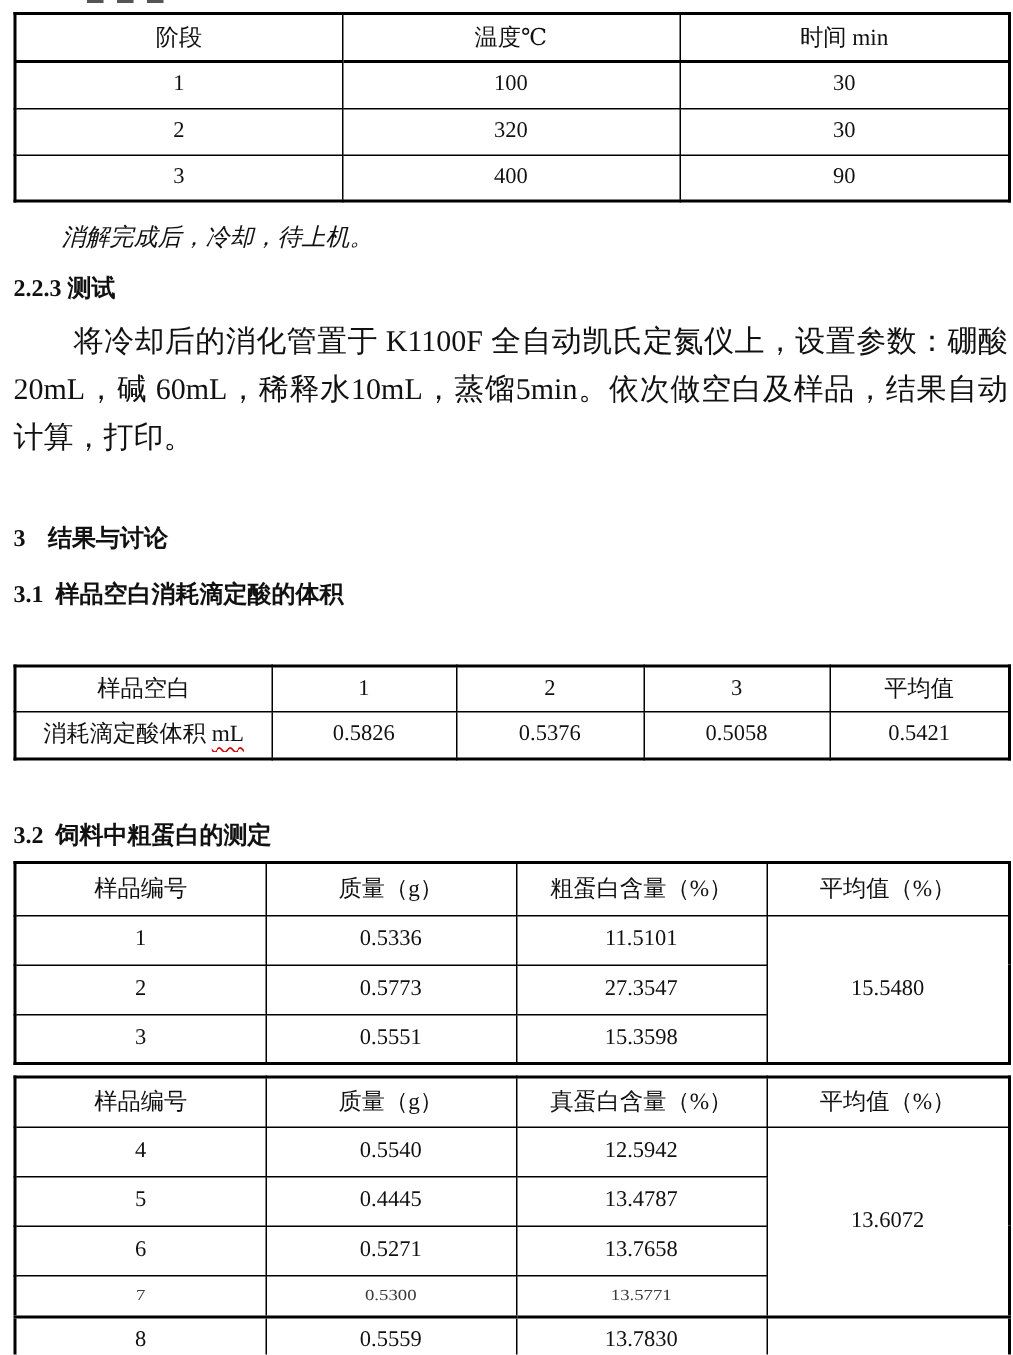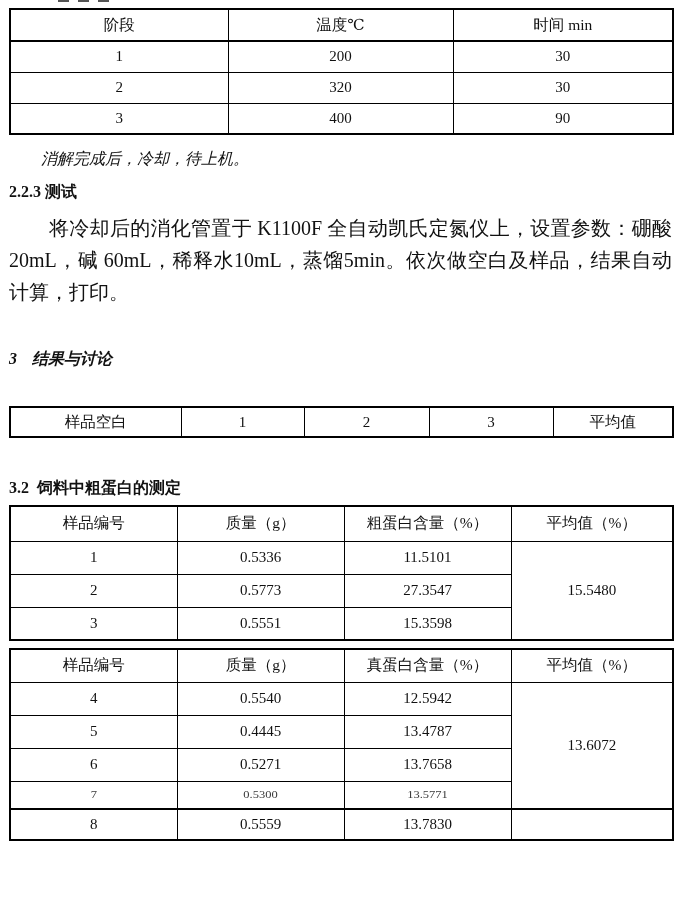--- a/index.html
+++ b/index.html
@@ -26,21 +26,21 @@
 
   .t1 td { height: 31px; }
   .t1 tr.hdr td { height: 32px; border-bottom-width: 2px; }
 
   .spacer-para { margin-top: 13px; font-size: 16px; line-height: 22px; text-indent: 2em; font-style: italic; }
 
   .h-bold { font-weight: bold; font-size: 16px; }
   .h223 { margin-top: 12px; }
   .p223 { margin-top: 9px; font-size: 20px; line-height: 32px; text-indent: 2em; text-align: justify; }
 
-  .h3  { margin-top: 41px; font-style: italic; }
+  .h3  { margin-top: 41px; }
   .h31 { margin-top: 16px; }
   .h32 { margin-top: 40px; }
   .h33 { margin-top: 10px; }
   .hnum { display: inline-block; }
   .h3 .hnum  { margin-right: 15px; }
   .h31 .hnum, .h32 .hnum, .h33 .hnum { margin-right: 8px; }
 
   .t2 { margin-top: 36px; }
   .t2 tr.hdr td { height: 30px; margin-left: 23px; }
   .t2 tr.dat td { height: 32px; }
@@ -79,21 +79,21 @@
           <col style="width:220px">
         </colgroup>
       <tbody>
           <tr class="hdr">
         <td class="cjk">阶段</td>
         <td class="cjk">温度℃</td>
         <td class="cjk">时间 min</td>
       </tr>
       <tr>
         <td>1</td>
-        <td>200</td>
+        <td>100</td>
         <td>30</td>
       </tr>
       <tr>
         <td>2</td>
         <td>320</td>
         <td>30</td>
       </tr>
       <tr>
         <td>3</td>
         <td>400</td>
@@ -105,37 +105,47 @@
     <p class="spacer-para">消解完成后，冷却，待上机。</p>
 
     <p class="h-bold h223">2.2.3 测试</p>
 
     <p class="p223">将冷却后的消化管置于 K1100F 全自动凯氏定氮仪上，设置参数：硼酸20mL，碱 60mL，稀释水10mL，蒸馏5min。依次做空白及样品，结果自动计算，打印。</p>
 
     <p class="h-bold h3">
       <span class="hnum">3</span><span>结果与讨论</span>
     </p>
 
+    <p class="h-bold h31">
+      <span class="hnum">3.1</span><span>样品空白消耗滴定酸的体积</span>
+    </p>
 
     <table class="t2">
       <colgroup>
           <col style="width:171px">
           <col style="width:123px">
           <col style="width:125px">
           <col style="width:124px">
           <col style="width:120px">
         </colgroup>
       <tbody>
           <tr class="hdr">
         <td class="cjk">样品空白</td>
         <td>1</td>
         <td>2</td>
         <td>3</td>
         <td class="cjk">平均值</td>
       </tr>
+      <tr class="dat">
+        <td class="cjk"><span>消耗滴定酸体积</span> <span class="squiggle">mL</span></td>
+        <td>0.5826</td>
+        <td>0.5376</td>
+        <td>0.5058</td>
+        <td>0.5421</td>
+      </tr>
     </tbody>
       </table>
 
     <p class="h-bold h32">
       <span class="hnum">3.2</span><span>饲料中粗蛋白的测定</span>
     </p>
 
     <table class="t3">
       <colgroup>
           <col style="width:167px">

